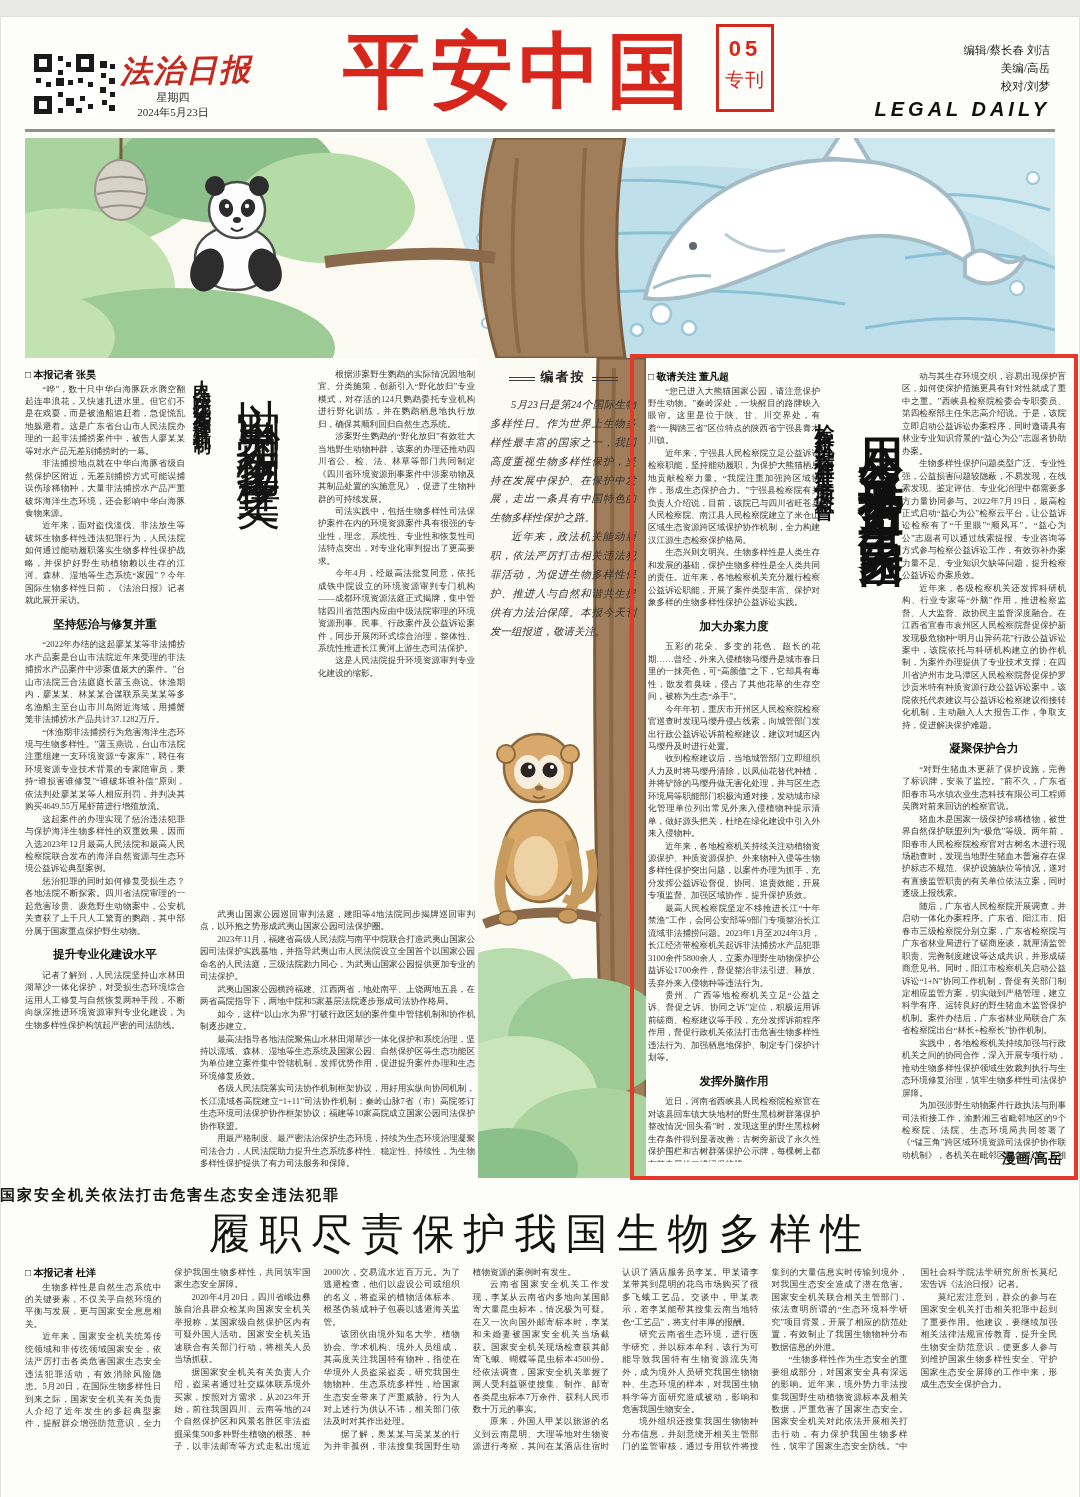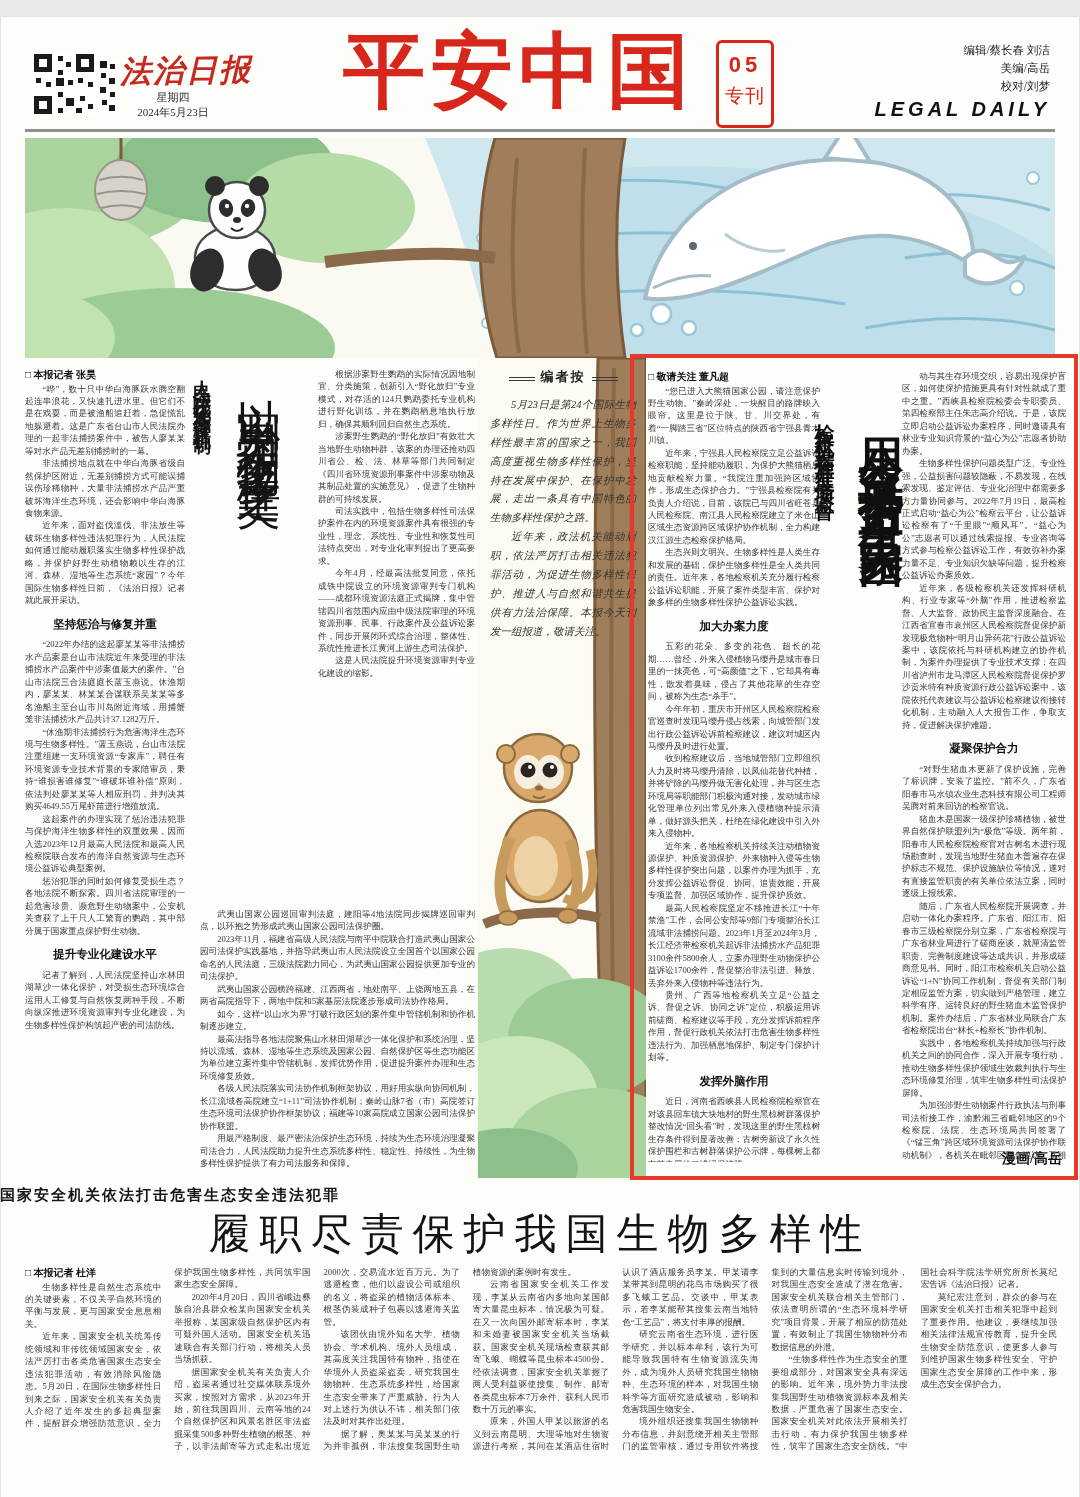--- a/index.html
+++ b/index.html
@@ -9,21 +9,21 @@
   .abs{position:absolute;}
   .sans{font-family:"Liberation Sans","DejaVu Sans",sans-serif;}
 
   
   .masthead{left:120px;top:34px;font-size:31px;font-weight:bold;color:#c42a1f;
             font-style:italic;letter-spacing:2px;transform:rotate(-1deg);}
   .weekday{left:128px;top:74px;width:90px;text-align:center;font-size:11px;color:#2b2b2b;}
   .dateline{left:112px;top:89px;width:122px;text-align:center;font-size:11px;color:#2b2b2b;}
   .main-title{left:326px;top:4px;width:386px;height:102px;line-height:102px;text-align:center;
               font-size:82px;font-weight:900;color:#d7261b;letter-spacing:6px;}
-  .ed-box{left:716px;top:24px;width:52px;height:82px;border:3px solid #d7261b;border-radius:6px;
+  .ed-box{left:716px;top:8px;width:52px;height:82px;border:3px solid #d7261b;border-radius:0;
           text-align:center;color:#d7261b;}
   .ed-num{font-size:22px;font-weight:bold;letter-spacing:4px;margin-top:9px;}
   .ed-label{font-size:19px;margin-top:5px;letter-spacing:1px;}
   .credits{left:850px;top:26px;width:200px;text-align:right;font-size:11.5px;line-height:1.55;color:#1d1d1d;}
   .legal{left:850px;top:82px;width:200px;text-align:right;font-size:20px;font-weight:800;letter-spacing:4px;color:#111;font-style:italic;}
   .hd-rule{left:25px;top:113px;width:1030px;height:3px;background:#8f8f8d;}
 
   
   .bodycol{font-size:8.6px;line-height:1.45;text-align:justify;overflow:hidden;color:#3a3834;}
   .bodycol p{margin:0;text-indent:2em;}

